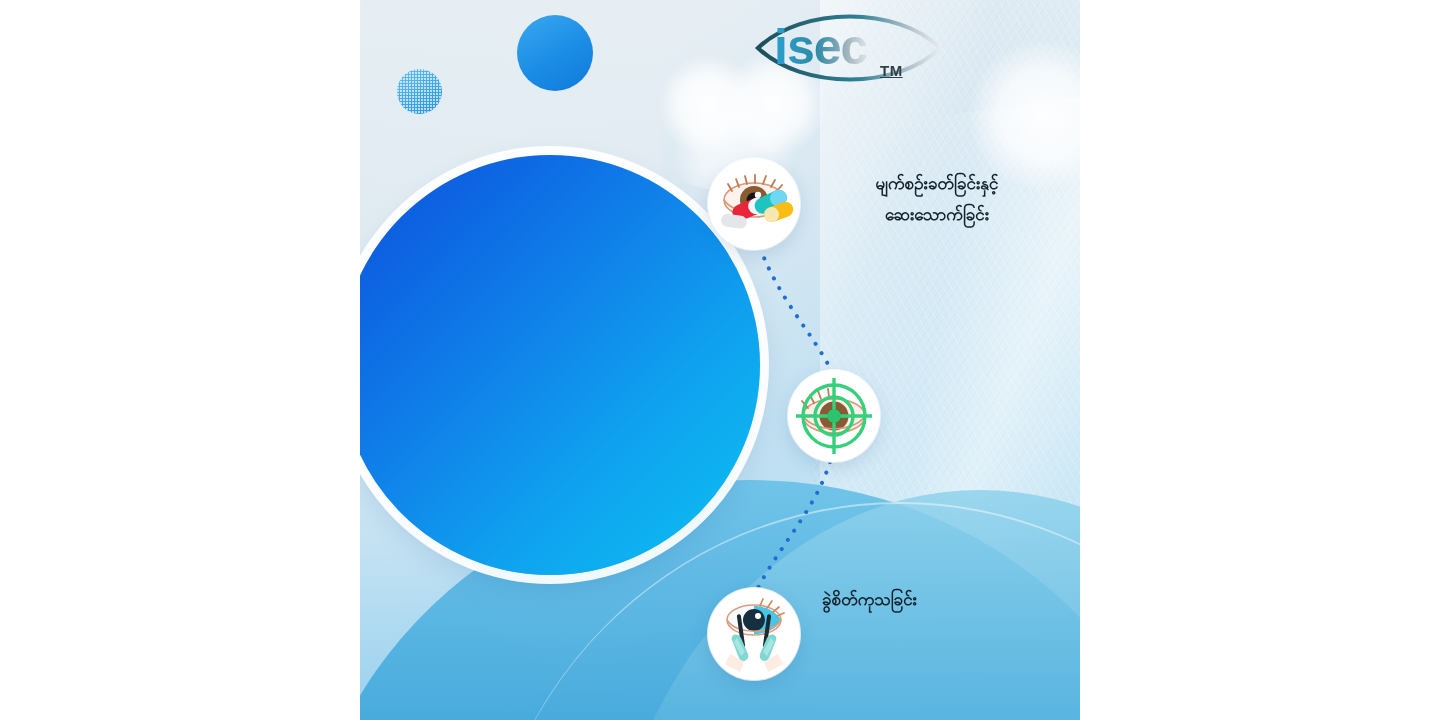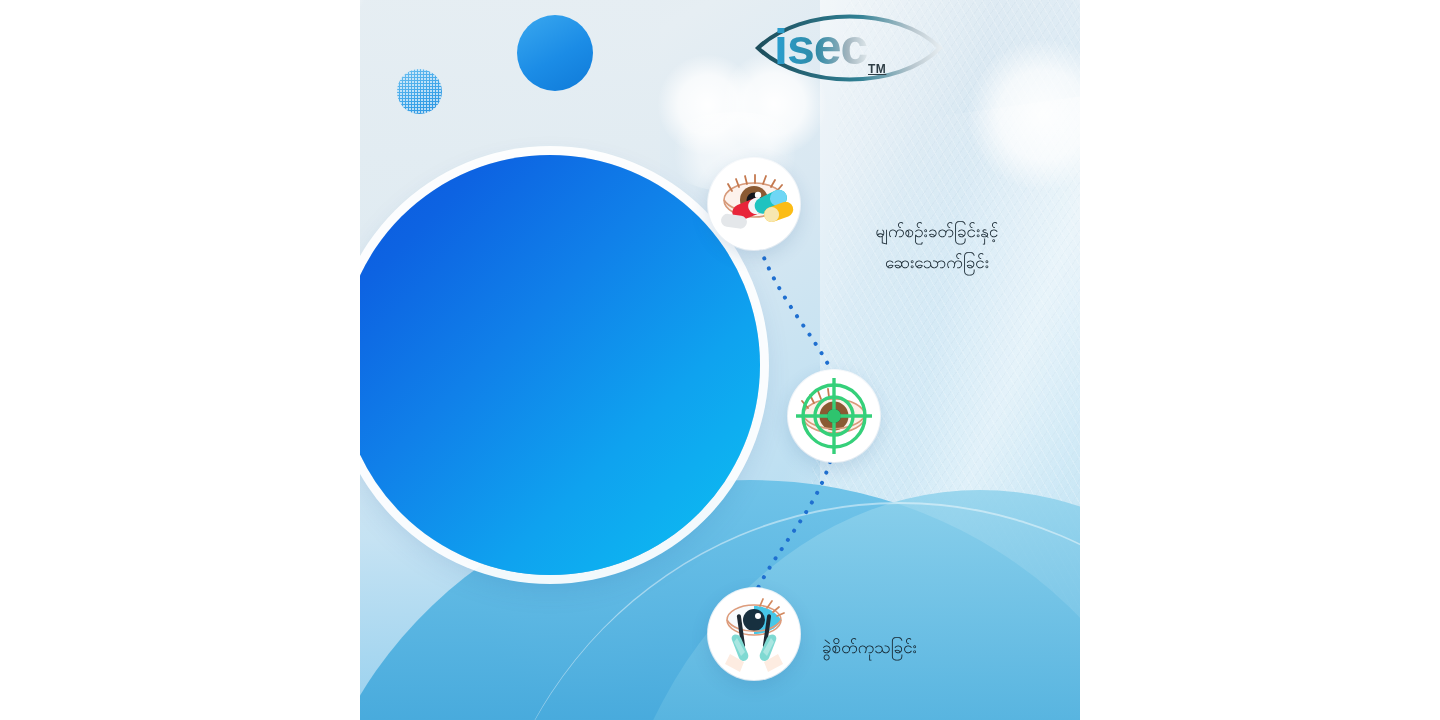--- a/index.html
+++ b/index.html
@@ -205,22 +205,22 @@
     position: absolute;
     left: 390px;
     top: 12px;
     width: 320px;
     height: 100px;
     text-align: center;
   }
   .logo-mark { position: absolute; left: 0; top: 0; }
   .logo-tm {
     position: absolute;
-    left: 118px; top: 50px;
-    font-size: 12px;
+    left: 130px; top: 50px;
+    font-size: 15px;
     font-weight: 700;
     color: #2f3e46;
     letter-spacing: .5px;
     text-decoration: underline;
   }
   .logo-text {
     position: absolute;
     left: 116px; top: 59px;
     font-size: 15.5px;
     font-weight: 700;
@@ -246,24 +246,23 @@
     display: flex;
     align-items: center;
     justify-content: center;
   }
 
   .item-label {
     position: absolute;
     color: #12222c;
     font-family: "Liberation Sans", "DejaVu Sans", sans-serif;
     font-size: 17px;
-    font-weight: 400;
+    font-weight: 700;
     line-height: 1.85;
     white-space: pre-line;
-    margin-top: 48px;
   }
 
   
   .bubble-1 { left: 348px; top: 158px; width: 92px; height: 92px; }
   .label-1  { left: 462px; top: 168px; width: 230px; text-align: center; }
 
   
   .bubble-2 { left: 428px; top: 370px; width: 92px; height: 92px; }
   .label-2  { left: 540px; top: 400px; width: 200px; }
 

